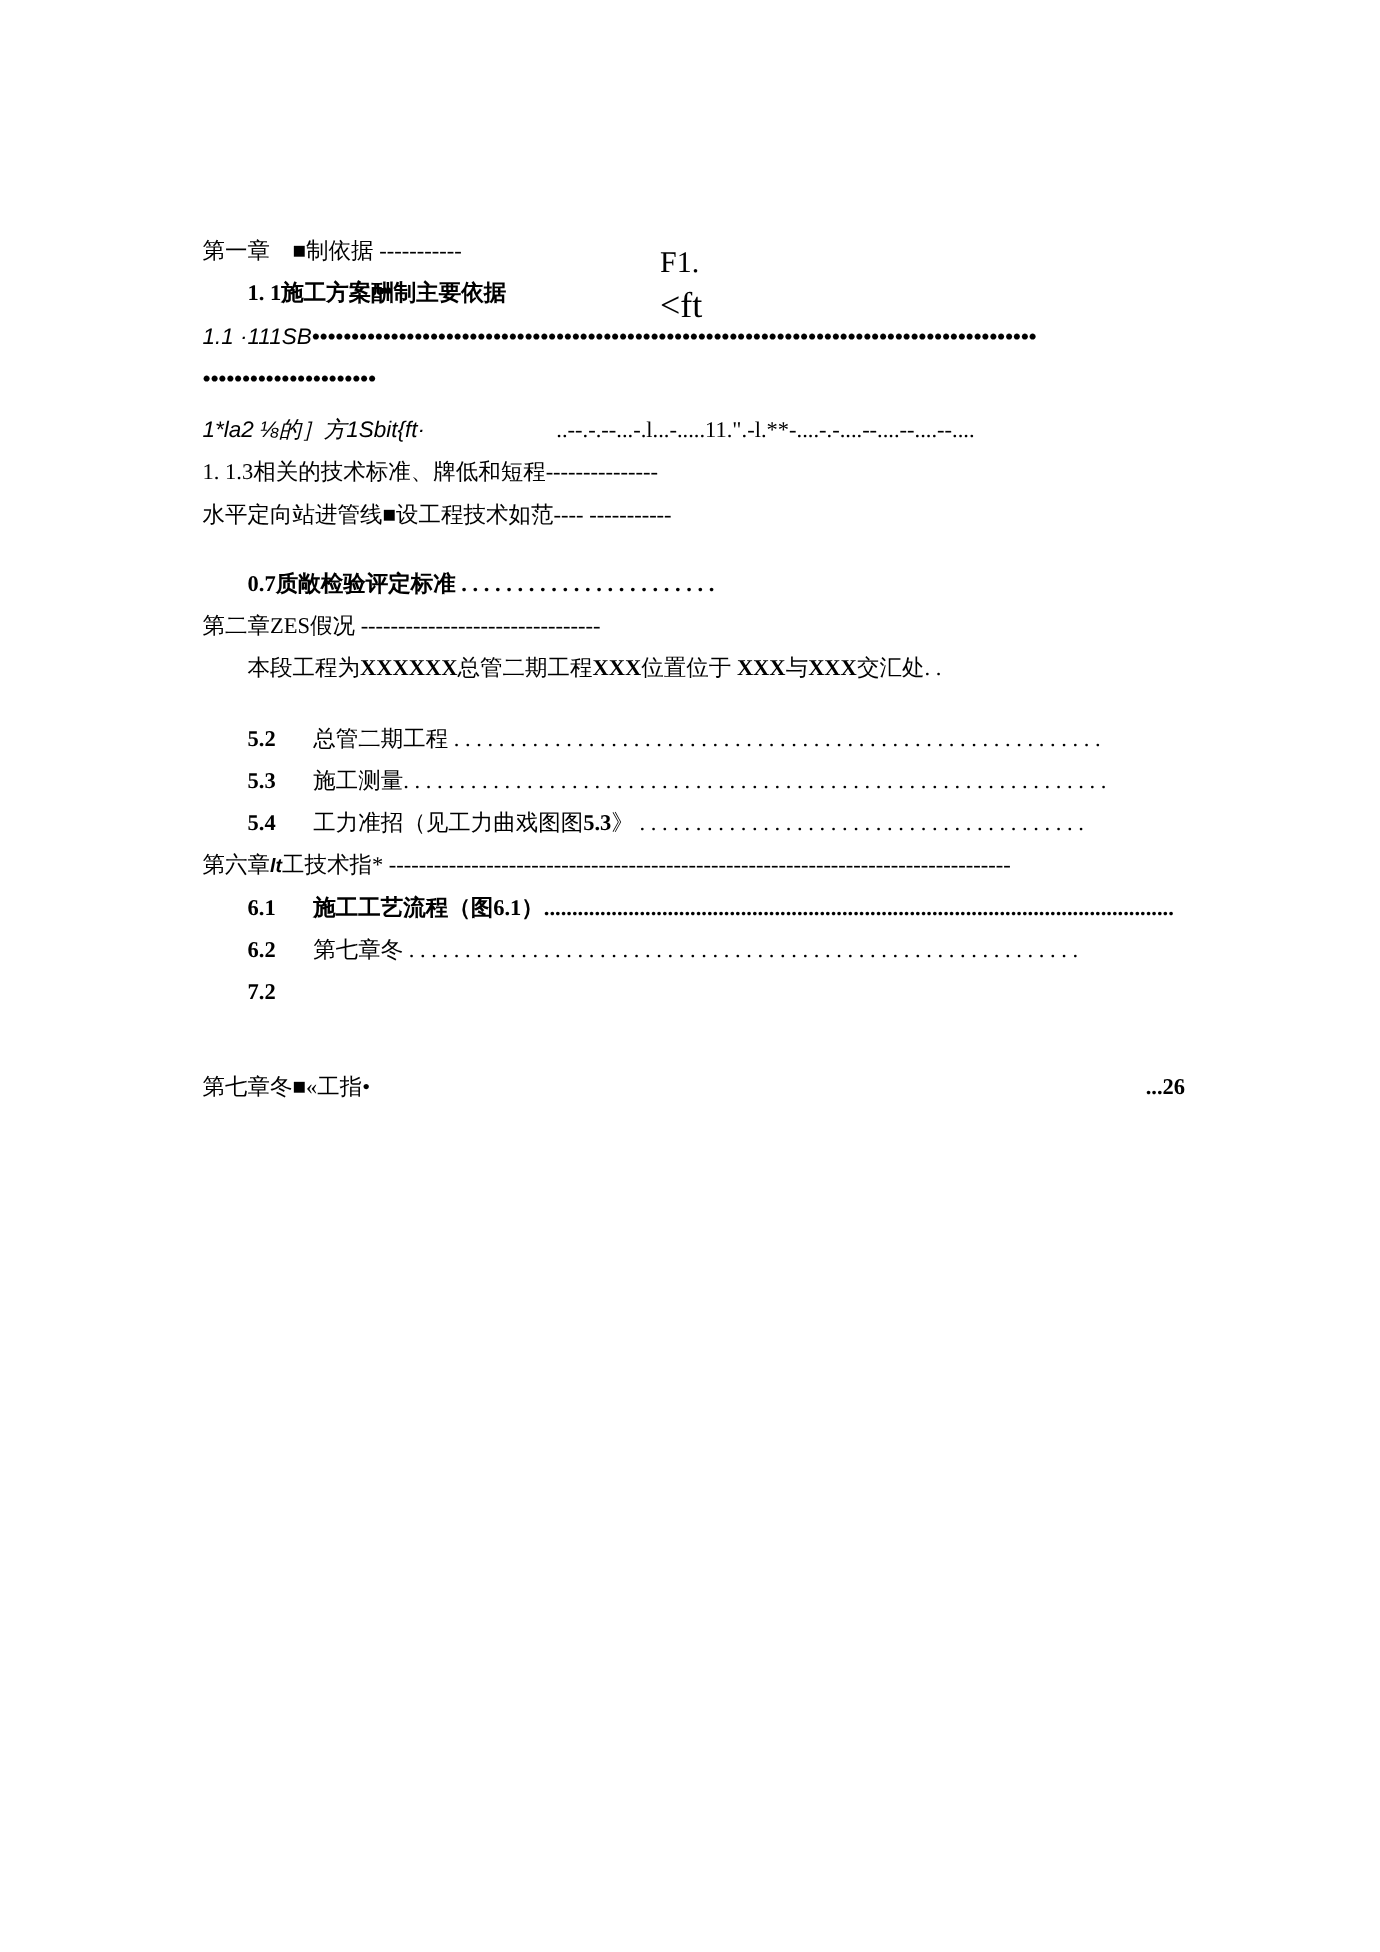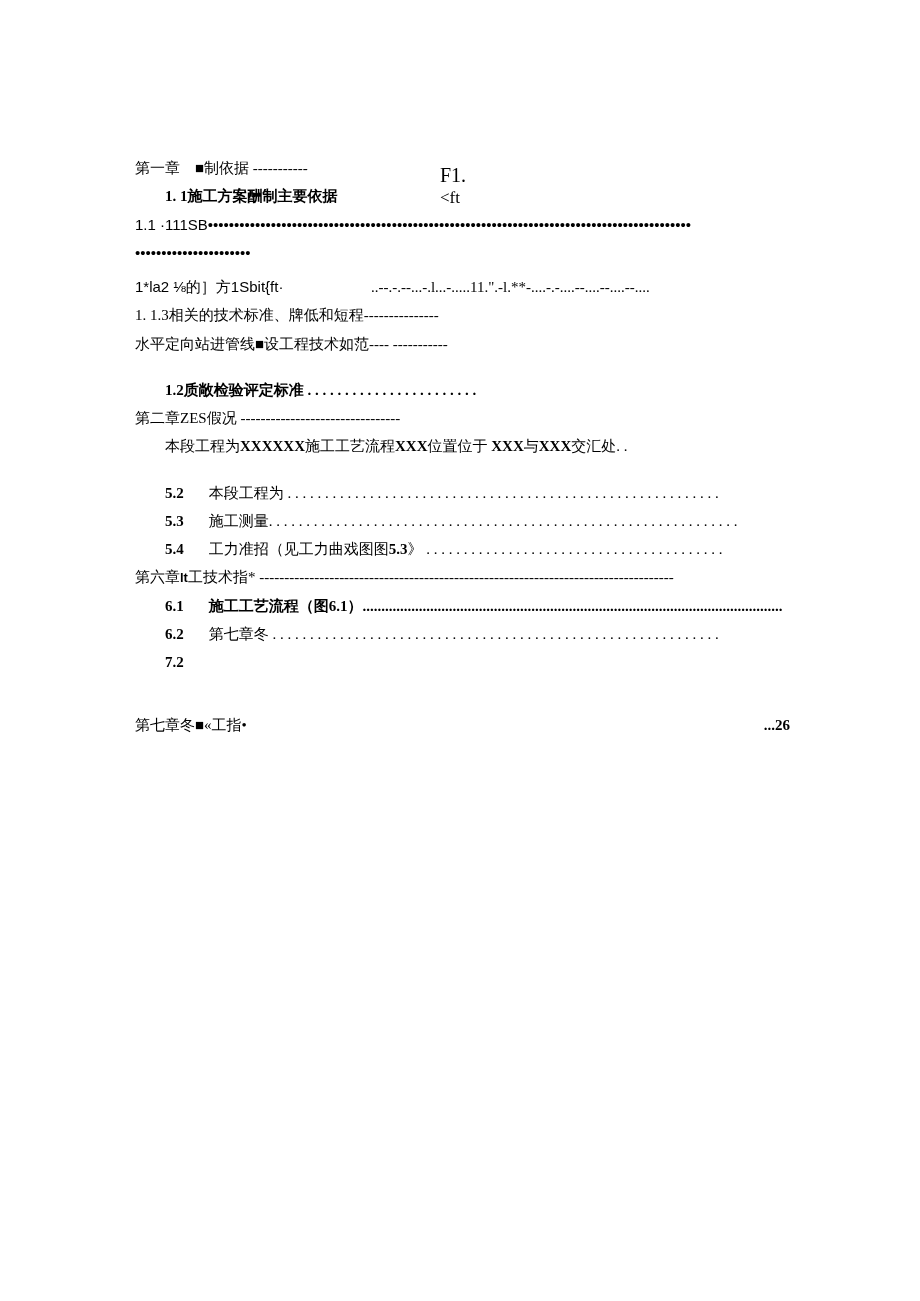--- a/index.html
+++ b/index.html
@@ -23,39 +23,40 @@
       left: 440px;
       top: 158px;
       font-family: "Times New Roman", serif;
       font-size: 20px;
     }
     .header-ft2 {
       position: absolute;
       left: 440px;
       top: 183px;
       font-family: "Times New Roman", serif;
-      font-size: 17px;
+      font-size: 24px;
     }
     .line {
       margin-bottom: 2px;
       white-space: nowrap;
       overflow: hidden;
       width: 100%;
     }
     .indent1 {
       padding-left: 30px;
     }
     .flush {
       padding-left: 0;
     }
     .bold {
       font-weight: bold;
     }
     .sans {
       font-family: Arial, sans-serif;
+      font-style: italic;
     }
     .right-page {
       display: flex;
       justify-content: space-between;
       margin-top: 37px;
     }
   </style>
 </head>
 <body>
 
@@ -79,34 +80,34 @@
   <span>..--.-.--...-.l...-.....11.".-l.**-....-.-....--....--....--....</span>
 </div>
 
 <div class="line flush">1.  1.3相关的技术标准、牌低和短程---------------</div>
 
 <div class="line flush">水平定向站进管线■设工程技术如范---- -----------</div>
 
 <div style="height:18px"></div>
 
 <div class="line indent1 bold">
-  <span>1.2</span><span>质敞检验评定标准 . . . . . . . . . . . . . . . . . . . . . . .</span>
+  <span>0.7</span><span>质敞检验评定标准 . . . . . . . . . . . . . . . . . . . . . . .</span>
 </div>
 
 <div class="line flush">第二章ZES假况 --------------------------------</div>
 
 <div class="line indent1">
-  <span>本段工程为</span><span class="bold">XXXXXX</span><span>施工工艺流程</span><span class="bold">XXX</span><span>位置位于 </span><span class="bold">XXX</span><span>与</span><span class="bold">XXX</span><span>交汇处. .</span>
+  <span>本段工程为</span><span class="bold">XXXXXX</span><span>总管二期工程</span><span class="bold">XXX</span><span>位置位于 </span><span class="bold">XXX</span><span>与</span><span class="bold">XXX</span><span>交汇处. .</span>
 </div>
 
 <div style="height:18px"></div>
 
 <div class="line indent1">
   <span class="bold" style="display:inline-block;width:40px">5.2</span>
-  <span>本段工程为  . . . . . . . . . . . . . . . . . . . . . . . . . . . . . . . . . . . . . . . . . . . . . . . . . . . . . . . . . .</span>
+  <span>总管二期工程  . . . . . . . . . . . . . . . . . . . . . . . . . . . . . . . . . . . . . . . . . . . . . . . . . . . . . . . . . .</span>
 </div>
 
 <div class="line indent1">
   <span class="bold" style="display:inline-block;width:40px">5.3</span>
   <span>施工测量. . . . . . . . . . . . . . . . . . . . . . . . . . . . . . . . . . . . . . . . . . . . . . . . . . . . . . . . . . . . . . .</span>
 </div>
 
 <div class="line indent1">
   <span class="bold" style="display:inline-block;width:40px">5.4</span>
   <span>工力准招（见工力曲戏图图</span><span class="bold">5.3</span><span>》  . . . . . . . . . . . . . . . . . . . . . . . . . . . . . . . . . . . . . . . .</span>

